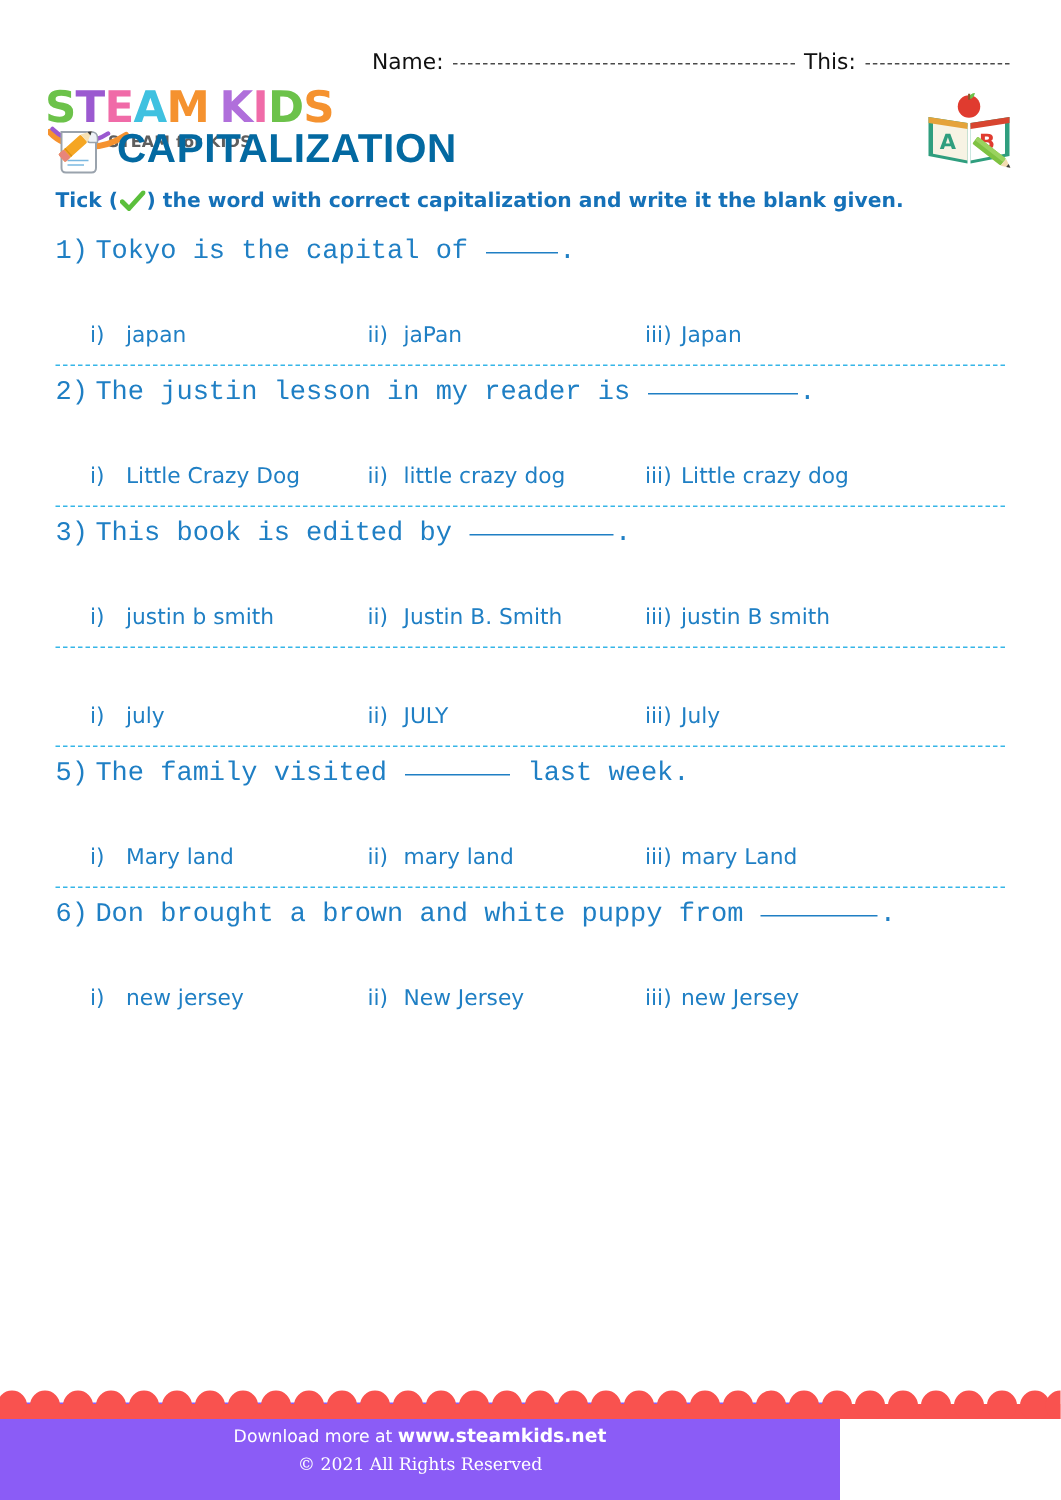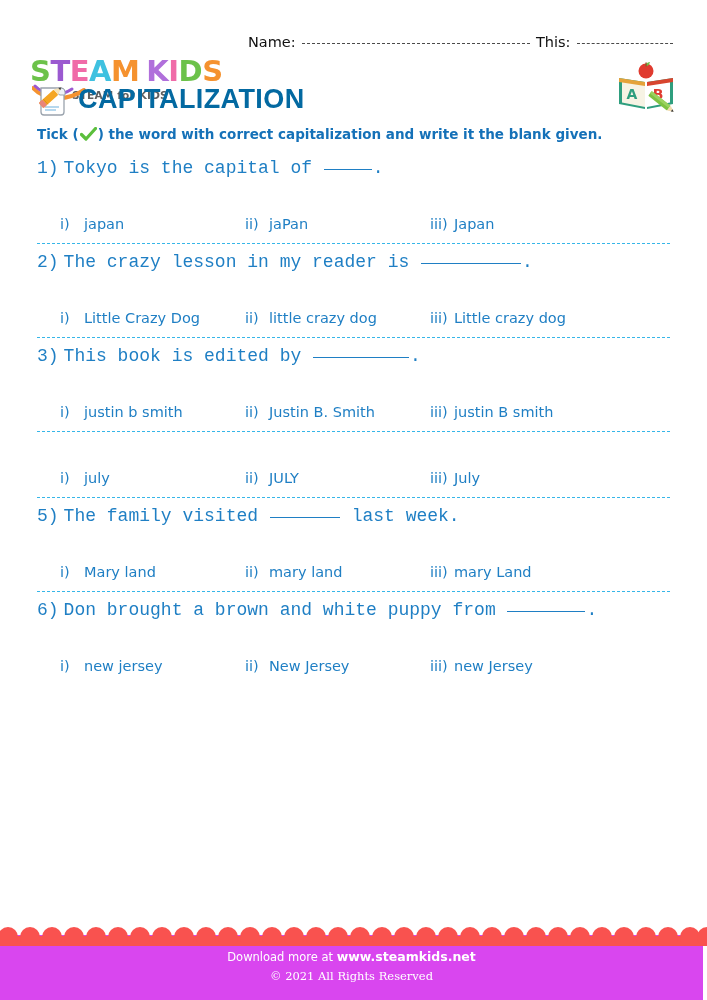--- a/index.html
+++ b/index.html
@@ -185,23 +185,23 @@
     margin: 11px 37px 0 37px;
     border-top: 1.8px dashed #36b6e8;
     height: 0;
   }
 
   
   .footer {
     position: absolute;
     left: 0;
     bottom: 0;
-    width: 703px;
+    width: 560px;
     height: 65px;
-    background: #d946ef;
+    background: #8b5cf6;
   }
   .scallop {
     position: absolute;
     top: -9px;
     left: 0;
     width: 707px;
     height: 20px;
     display: block;
   }
   .footer-text {
@@ -306,21 +306,21 @@
             <span>jaPan</span>
           </div>
           <div class="opt opt-3">
             <span class="opt-roman">iii)</span>
             <span>Japan</span>
           </div>
         </div>
         <div class="divider"></div>
       </div>
       <div class="qblock">
-        <div class="qtext"><span class="qnum">2)</span><span>The crazy lesson in my reader is </span><span class="blank-fill" style="width: 100px;"></span><span>.</span></div>
+        <div class="qtext"><span class="qnum">2)</span><span>The justin lesson in my reader is </span><span class="blank-fill" style="width: 100px;"></span><span>.</span></div>
         <div class="options">
           <div class="opt opt-1">
             <span class="opt-roman">i)</span>
             <span>Little Crazy Dog</span>
           </div>
           <div class="opt opt-2">
             <span class="opt-roman">ii)</span>
             <span>little crazy dog</span>
           </div>
           <div class="opt opt-3">

